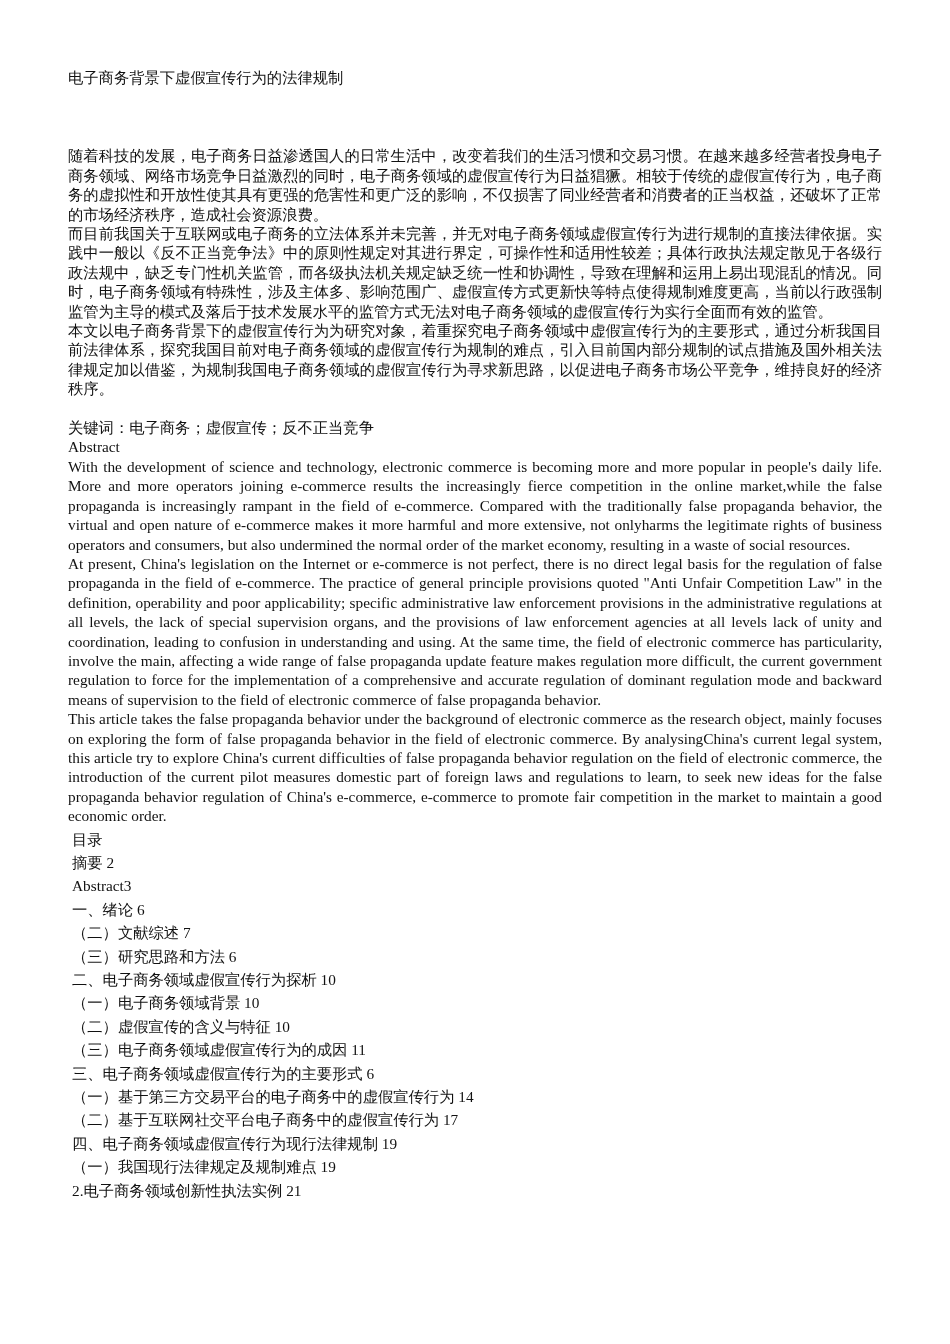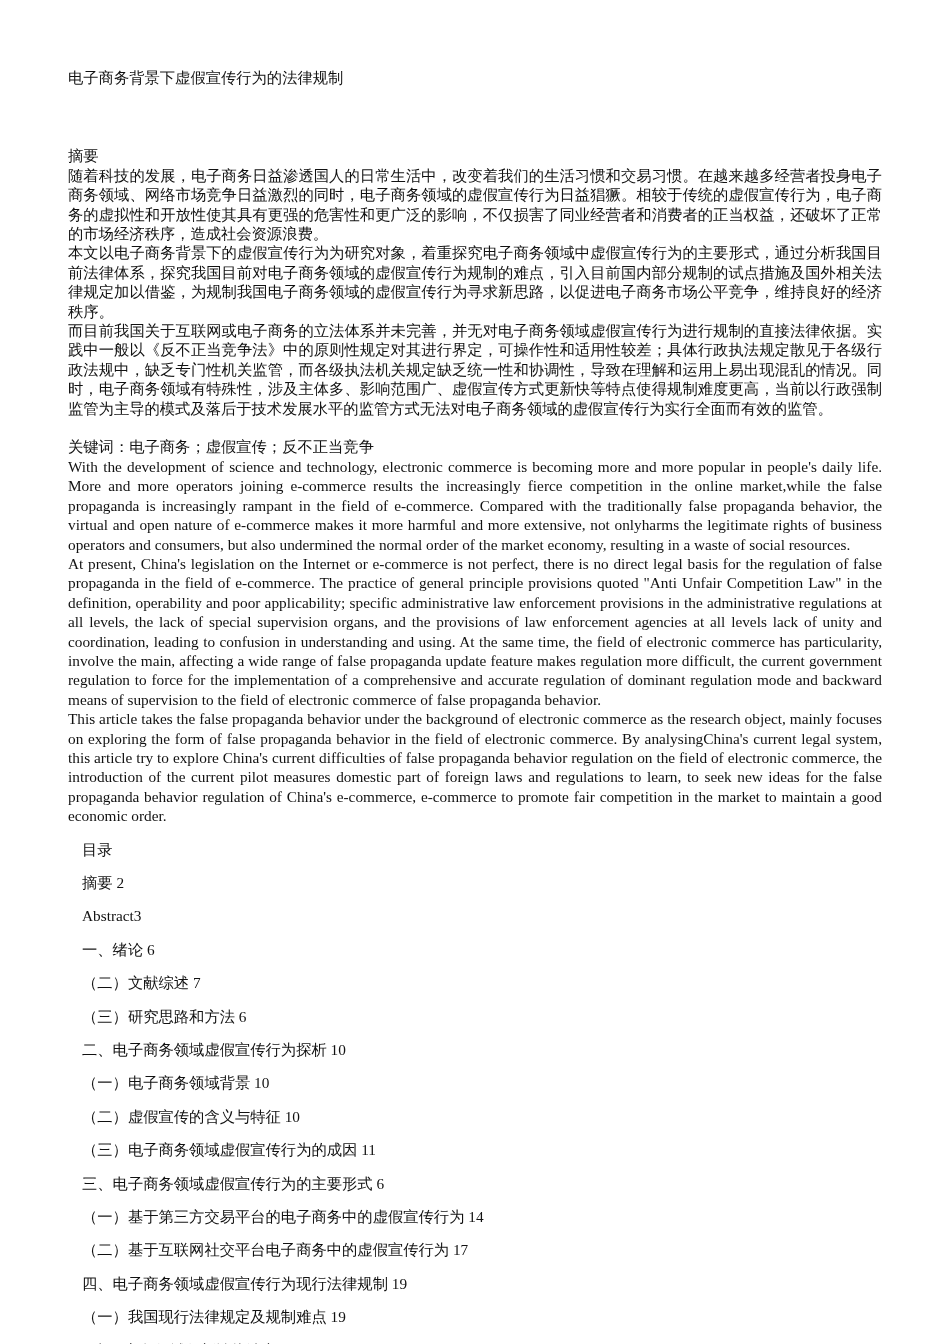--- a/index.html
+++ b/index.html
@@ -9,40 +9,40 @@
     color: #111111;
   }
   .page { position: relative; width: 916px; height: 1344px; }
   .content {
     position: absolute; left: 68px; top: 68px; width: 814px;
     font-size: 15.3px; line-height: 19.4px;
   }
   .title { margin: 0 0 59px 0; font-size: 15.3px; }
   .p { margin: 0; text-align: justify; }
   .spacer { height: 19.4px; }
-  .toc-line { margin: 14px; white-space: nowrap; }
+  .toc-line { margin: 4px; white-space: nowrap; }
 </style>
 </head>
 <body>
 
 <div class="page">
   <div class="content">
 
     <p class="title">电子商务背景下虚假宣传行为的法律规制</p>
 
     <section>
-      <p class="p">摘要</p>
       <p class="p">随着科技的发展，电子商务日益渗透国人的日常生活中，改变着我们的生活习惯和交易习惯。在越来越多经营者投身电子商务领域、网络市场竞争日益激烈的同时，电子商务领域的虚假宣传行为日益猖獗。相较于传统的虚假宣传行为，电子商务的虚拟性和开放性使其具有更强的危害性和更广泛的影响，不仅损害了同业经营者和消费者的正当权益，还破坏了正常的市场经济秩序，造成社会资源浪费。</p>
+      <p class="p">而目前我国关于互联网或电子商务的立法体系并未完善，并无对电子商务领域虚假宣传行为进行规制的直接法律依据。实践中一般以《反不正当竞争法》中的原则性规定对其进行界定，可操作性和适用性较差；具体行政执法规定散见于各级行政法规中，缺乏专门性机关监管，而各级执法机关规定缺乏统一性和协调性，导致在理解和运用上易出现混乱的情况。同时，电子商务领域有特殊性，涉及主体多、影响范围广、虚假宣传方式更新快等特点使得规制难度更高，当前以行政强制监管为主导的模式及落后于技术发展水平的监管方式无法对电子商务领域的虚假宣传行为实行全面而有效的监管。</p>
       <p class="p">本文以电子商务背景下的虚假宣传行为为研究对象，着重探究电子商务领域中虚假宣传行为的主要形式，通过分析我国目前法律体系，探究我国目前对电子商务领域的虚假宣传行为规制的难点，引入目前国内部分规制的试点措施及国外相关法律规定加以借鉴，为规制我国电子商务领域的虚假宣传行为寻求新思路，以促进电子商务市场公平竞争，维持良好的经济秩序。</p>
-      <p class="p">而目前我国关于互联网或电子商务的立法体系并未完善，并无对电子商务领域虚假宣传行为进行规制的直接法律依据。实践中一般以《反不正当竞争法》中的原则性规定对其进行界定，可操作性和适用性较差；具体行政执法规定散见于各级行政法规中，缺乏专门性机关监管，而各级执法机关规定缺乏统一性和协调性，导致在理解和运用上易出现混乱的情况。同时，电子商务领域有特殊性，涉及主体多、影响范围广、虚假宣传方式更新快等特点使得规制难度更高，当前以行政强制监管为主导的模式及落后于技术发展水平的监管方式无法对电子商务领域的虚假宣传行为实行全面而有效的监管。</p>
       <div class="spacer"></div>
       <p class="p">关键词：电子商务；虚假宣传；反不正当竞争</p>
     </section>
 
     <section>
+      <p class="p">Abstract</p>
       <p class="p">With the development of science and technology, electronic commerce is becoming more and more popular in people's daily life. More and more operators joining e-commerce results the increasingly fierce competition in the online market,while the false propaganda is increasingly rampant in the field of e-commerce. Compared with the traditionally false propaganda behavior, the virtual and open nature of e-commerce makes it more harmful and more extensive, not onlyharms the legitimate rights of business operators and consumers, but also undermined the normal order of the market economy, resulting in a waste of social resources.</p>
       <p class="p">At present, China's legislation on the Internet or e-commerce is not perfect, there is no direct legal basis for the regulation of false propaganda in the field of e-commerce. The practice of general principle provisions quoted "Anti Unfair Competition Law" in the definition, operability and poor applicability; specific administrative law enforcement provisions in the administrative regulations at all levels, the lack of special supervision organs, and the provisions of law enforcement agencies at all levels lack of unity and coordination, leading to confusion in understanding and using. At the same time, the field of electronic commerce has particularity, involve the main, affecting a wide range of false propaganda update feature makes regulation more difficult, the current government regulation to force for the implementation of a comprehensive and accurate regulation of dominant regulation mode and backward means of supervision to the field of electronic commerce of false propaganda behavior.</p>
       <p class="p">This article takes the false propaganda behavior under the background of electronic commerce as the research object, mainly focuses on exploring the form of false propaganda behavior in the field of electronic commerce. By analysingChina's current legal system, this article try to explore China's current difficulties of false propaganda behavior regulation on the field of electronic commerce, the introduction of the current pilot measures domestic part of foreign laws and regulations to learn, to seek new ideas for the false propaganda behavior regulation of China's e-commerce, e-commerce to promote fair competition in the market to maintain a good economic order.</p>
     </section>
 
     <section>
       <p class="toc-line">目录</p>
       <p class="toc-line">摘要 2</p>
       <p class="toc-line">Abstract3</p>
       <p class="toc-line">一、绪论 6</p>

